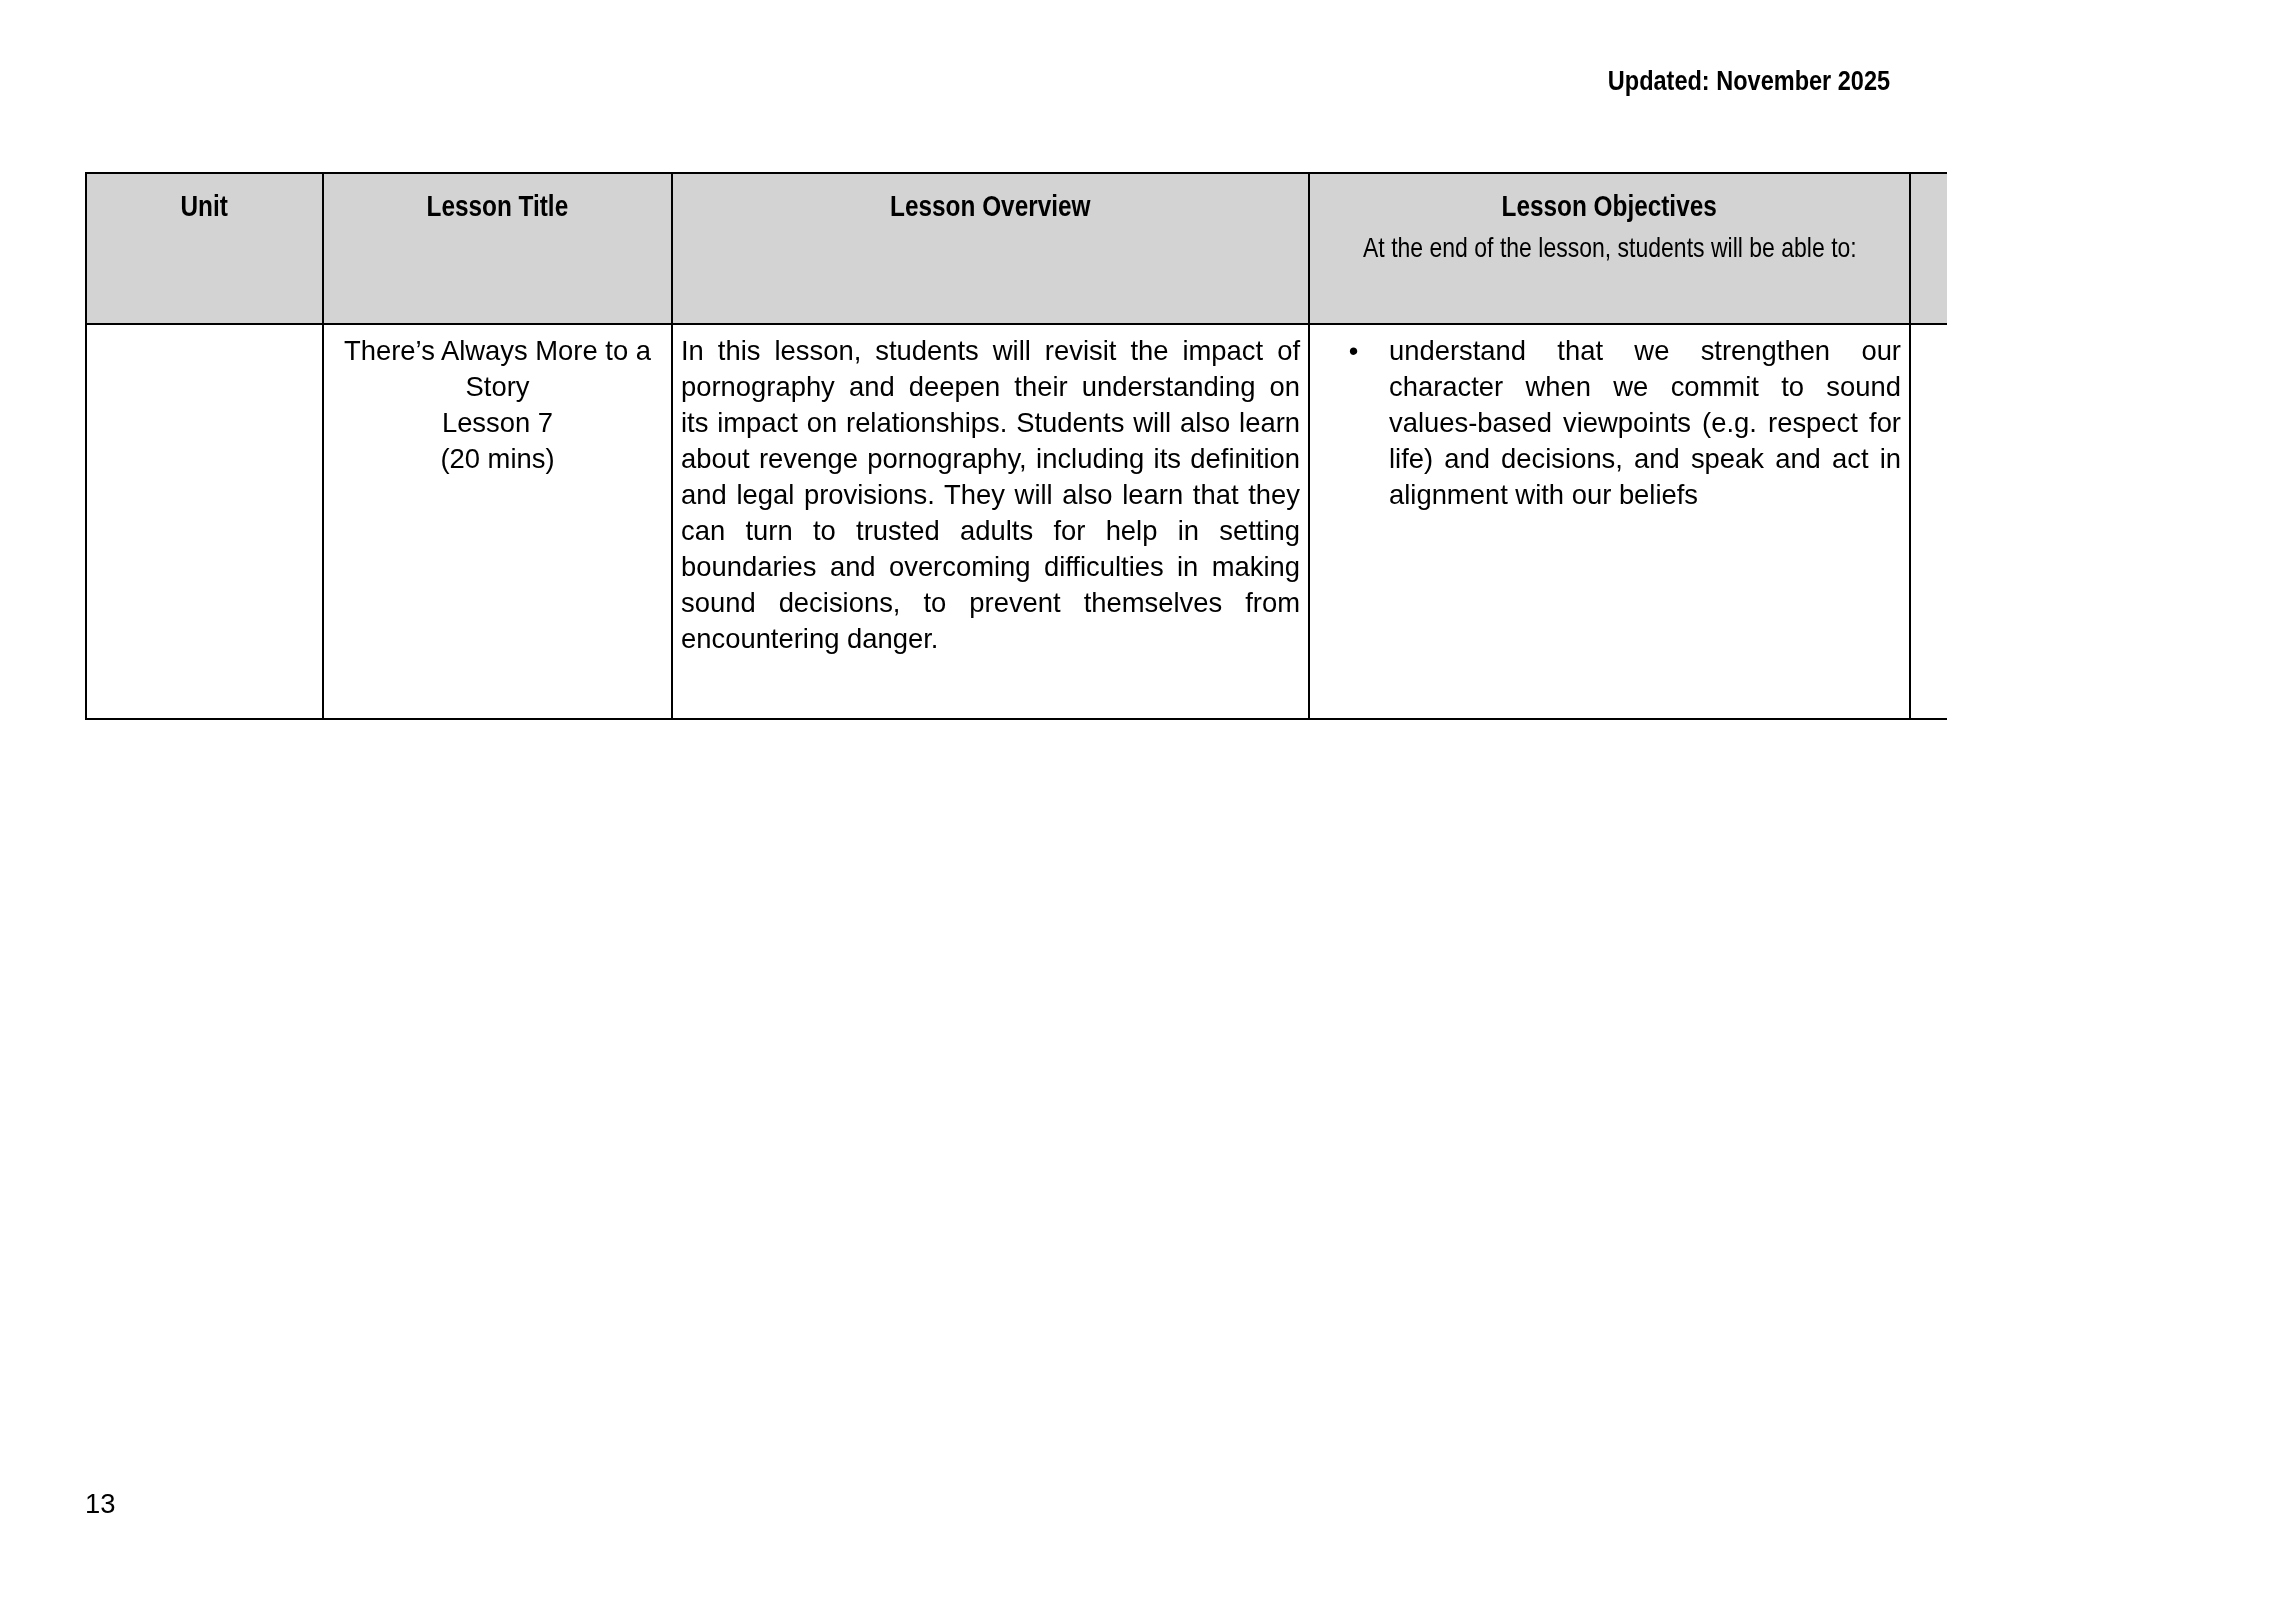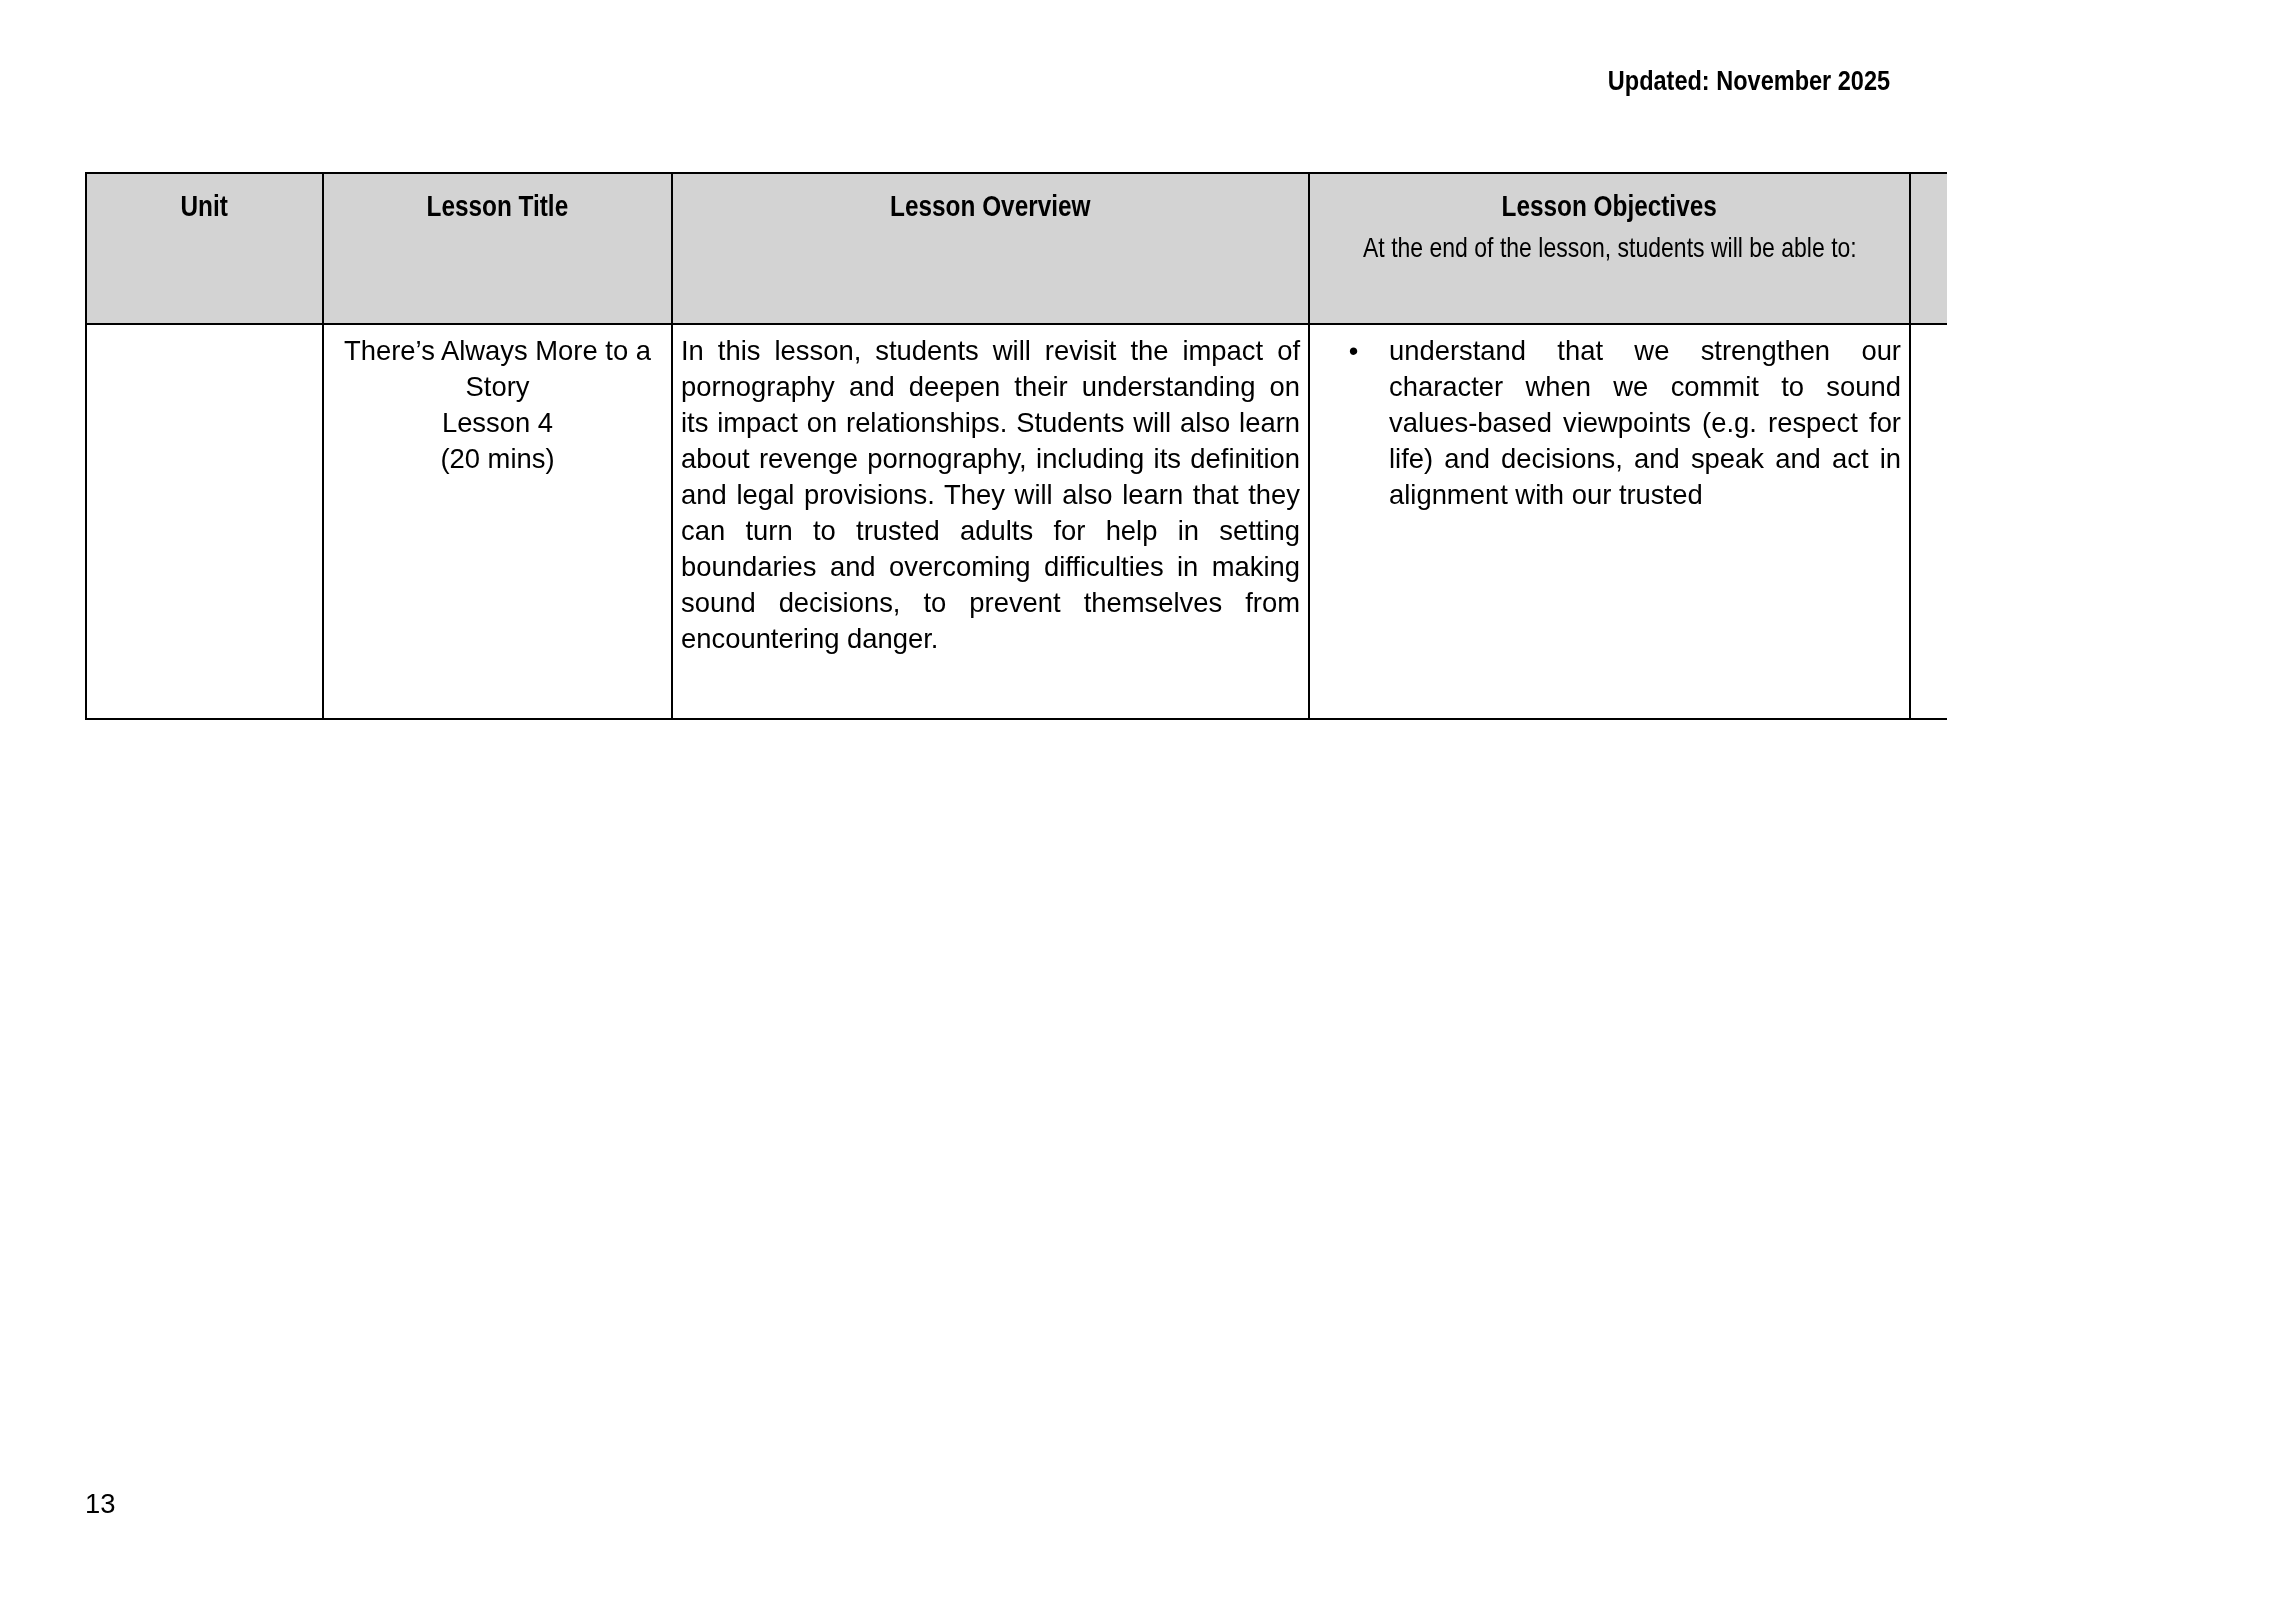--- a/index.html
+++ b/index.html
@@ -155,28 +155,28 @@
           <div class="hdr-note">At the end of the lesson, students will be able to:</div>
         </th>
         <th>
           <span class="narrow-center">Time Period</span>
         </th>
       </tr>
       <tr class="body-row">
         <td class="cell-unit"></td>
         <td class="cell-title">
           <div>There’s Always More to a Story</div>
-          <div>Lesson 4</div>
+          <div>Lesson 7</div>
           <div>(20 mins)</div>
         </td>
         <td class="cell-overview">In this lesson, students will revisit the impact of pornography and deepen their understanding on its impact on relationships. Students will also learn about revenge pornography, including its definition and legal provisions. They will also learn that they can turn to trusted adults for help in setting boundaries and overcoming difficulties in making sound decisions, to prevent themselves from encountering danger.</td>
         <td class="cell-objectives">
           <div class="obj-item">
             <span class="obj-bullet">•</span>
-            <span class="obj-text">understand that we strengthen our character when we commit to sound values-based viewpoints (e.g. respect for life) and decisions, and speak and act in alignment with our trusted</span>
+            <span class="obj-text">understand that we strengthen our character when we commit to sound values-based viewpoints (e.g. respect for life) and decisions, and speak and act in alignment with our beliefs</span>
           </div>
         </td>
         <td class="cell-time">Term 2 Week 10</td>
       </tr>
     </tbody>
   </table>
 
   <div class="page-number">13</div>
 
 </div>

